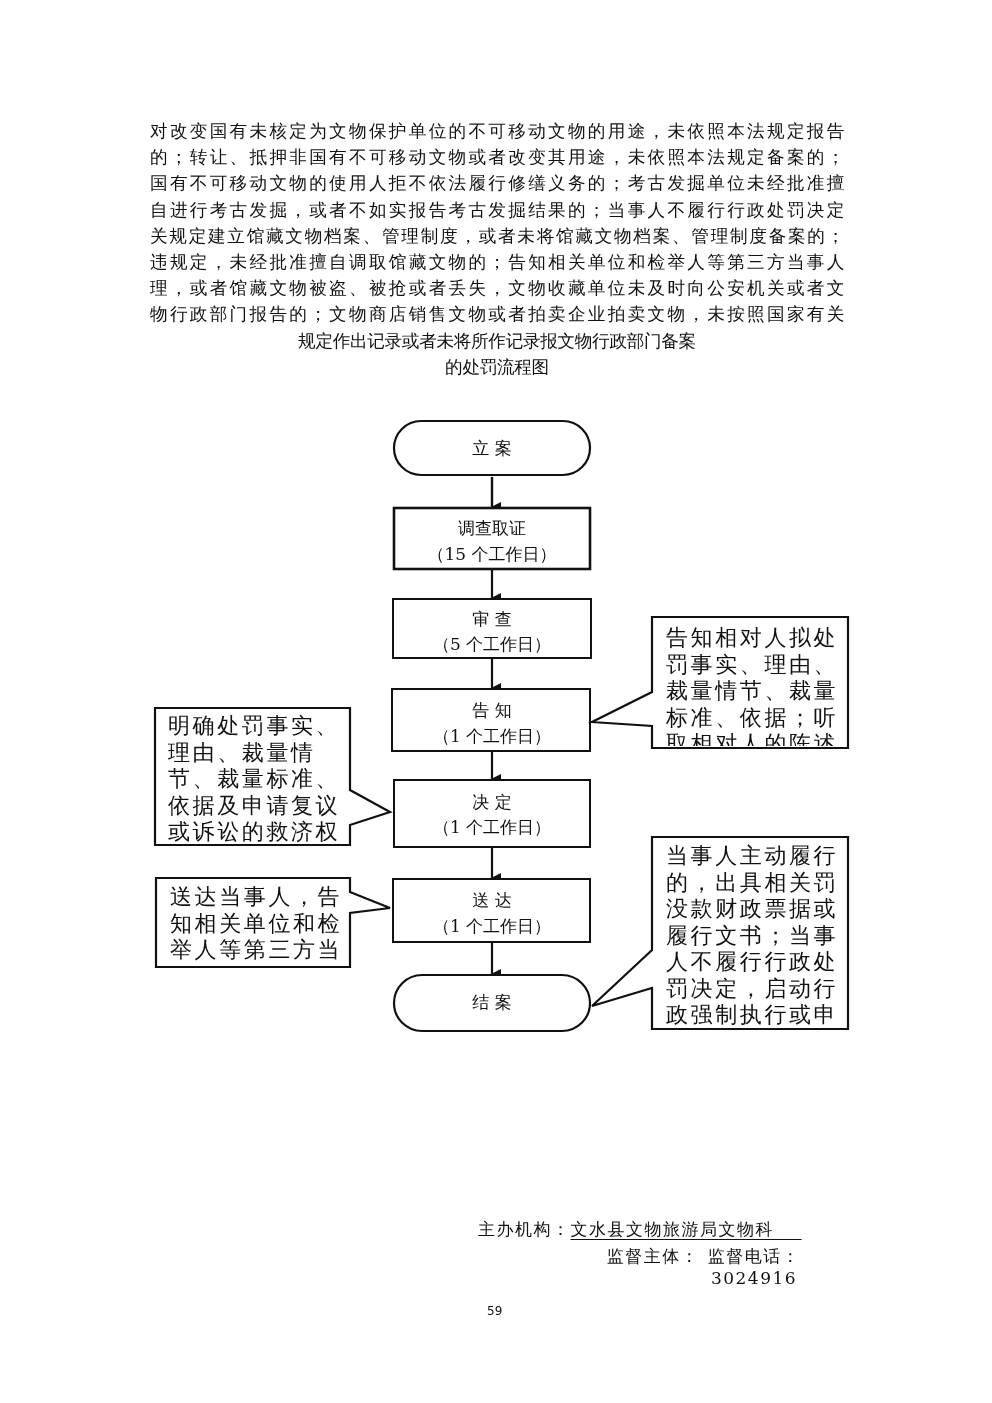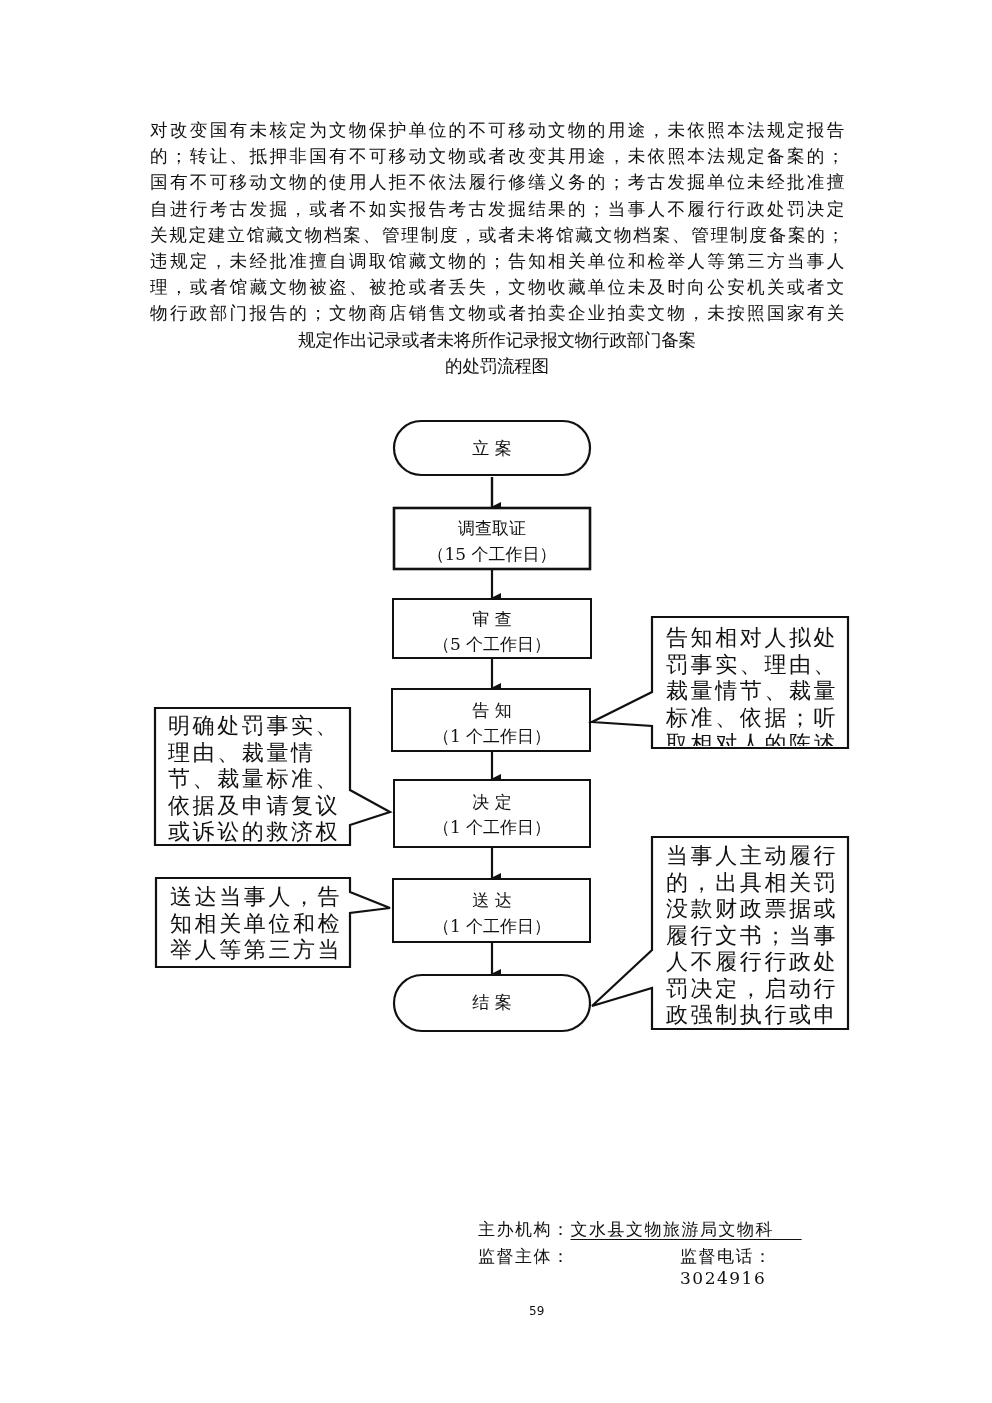--- a/index.html
+++ b/index.html
@@ -1,30 +1,30 @@
 <!DOCTYPE html>
 <html><head>
   <meta charset="utf-8">
   <style>
     html, body { margin: 0; padding: 0; background: #ffffff; }
     body { width: 992px; height: 1403px; position: relative; overflow: hidden;
            font-family: "DejaVu Serif", "Liberation Serif", serif; color: #111; }
     .intro { position: absolute; left: 150px; top: 118px; width: 694px;
-             font-family: Liberation Mono, monospace;
+             font-family: Liberation Serif, serif;
              font-size: 17.6px; line-height: 26.2px; text-align: justify; letter-spacing: -0.3px; }
     .intro .line { display: block; white-space: nowrap; text-align-last: justify; }
     .intro .center { text-align: center; text-align-last: center; }
     svg.flow { position: absolute; left: 0; top: 0; }
     .node-text { font-family: "DejaVu Serif", "Liberation Serif", serif; font-size: 17px; fill: #111; }
     .callout-text { position: absolute; font-family: "DejaVu Serif", "Liberation Serif", serif;
                     font-size: 22px; line-height: 26.5px; letter-spacing: 2.6px; color: #111; overflow: hidden; }
     .footer { position: absolute; left: 478px; font-family: "DejaVu Serif", "Liberation Serif", serif;
-              font-size: 17px; letter-spacing: 1.5px; color: #111; }
+              font-size: 17px; letter-spacing: 1.5px; color: #111; text-align: center; }
     .footer .ul { text-decoration: underline; text-underline-offset: 4px; }
-    .page-num { position: absolute; left: 487px; top: 1304px; font-family: "DejaVu Sans", "Liberation Sans", sans-serif; font-size: 12px; margin-left: 42px; }
+    .page-num { position: absolute; left: 487px; top: 1304px; font-family: "DejaVu Sans", "Liberation Sans", sans-serif; font-size: 12px; }
   </style>
 </head>
 <body>
 
 <div class="intro">
   <span class="line">对改变国有未核定为文物保护单位的不可移动文物的用途，未依照本法规定报告</span>
   <span class="line">的；转让、抵押非国有不可移动文物或者改变其用途，未依照本法规定备案的；</span>
   <span class="line">国有不可移动文物的使用人拒不依法履行修缮义务的；考古发掘单位未经批准擅</span>
   <span class="line">自进行考古发掘，或者不如实报告考古发掘结果的；当事人不履行行政处罚决定</span>
   <span class="line">关规定建立馆藏文物档案、管理制度，或者未将馆藏文物档案、管理制度备案的；</span>

